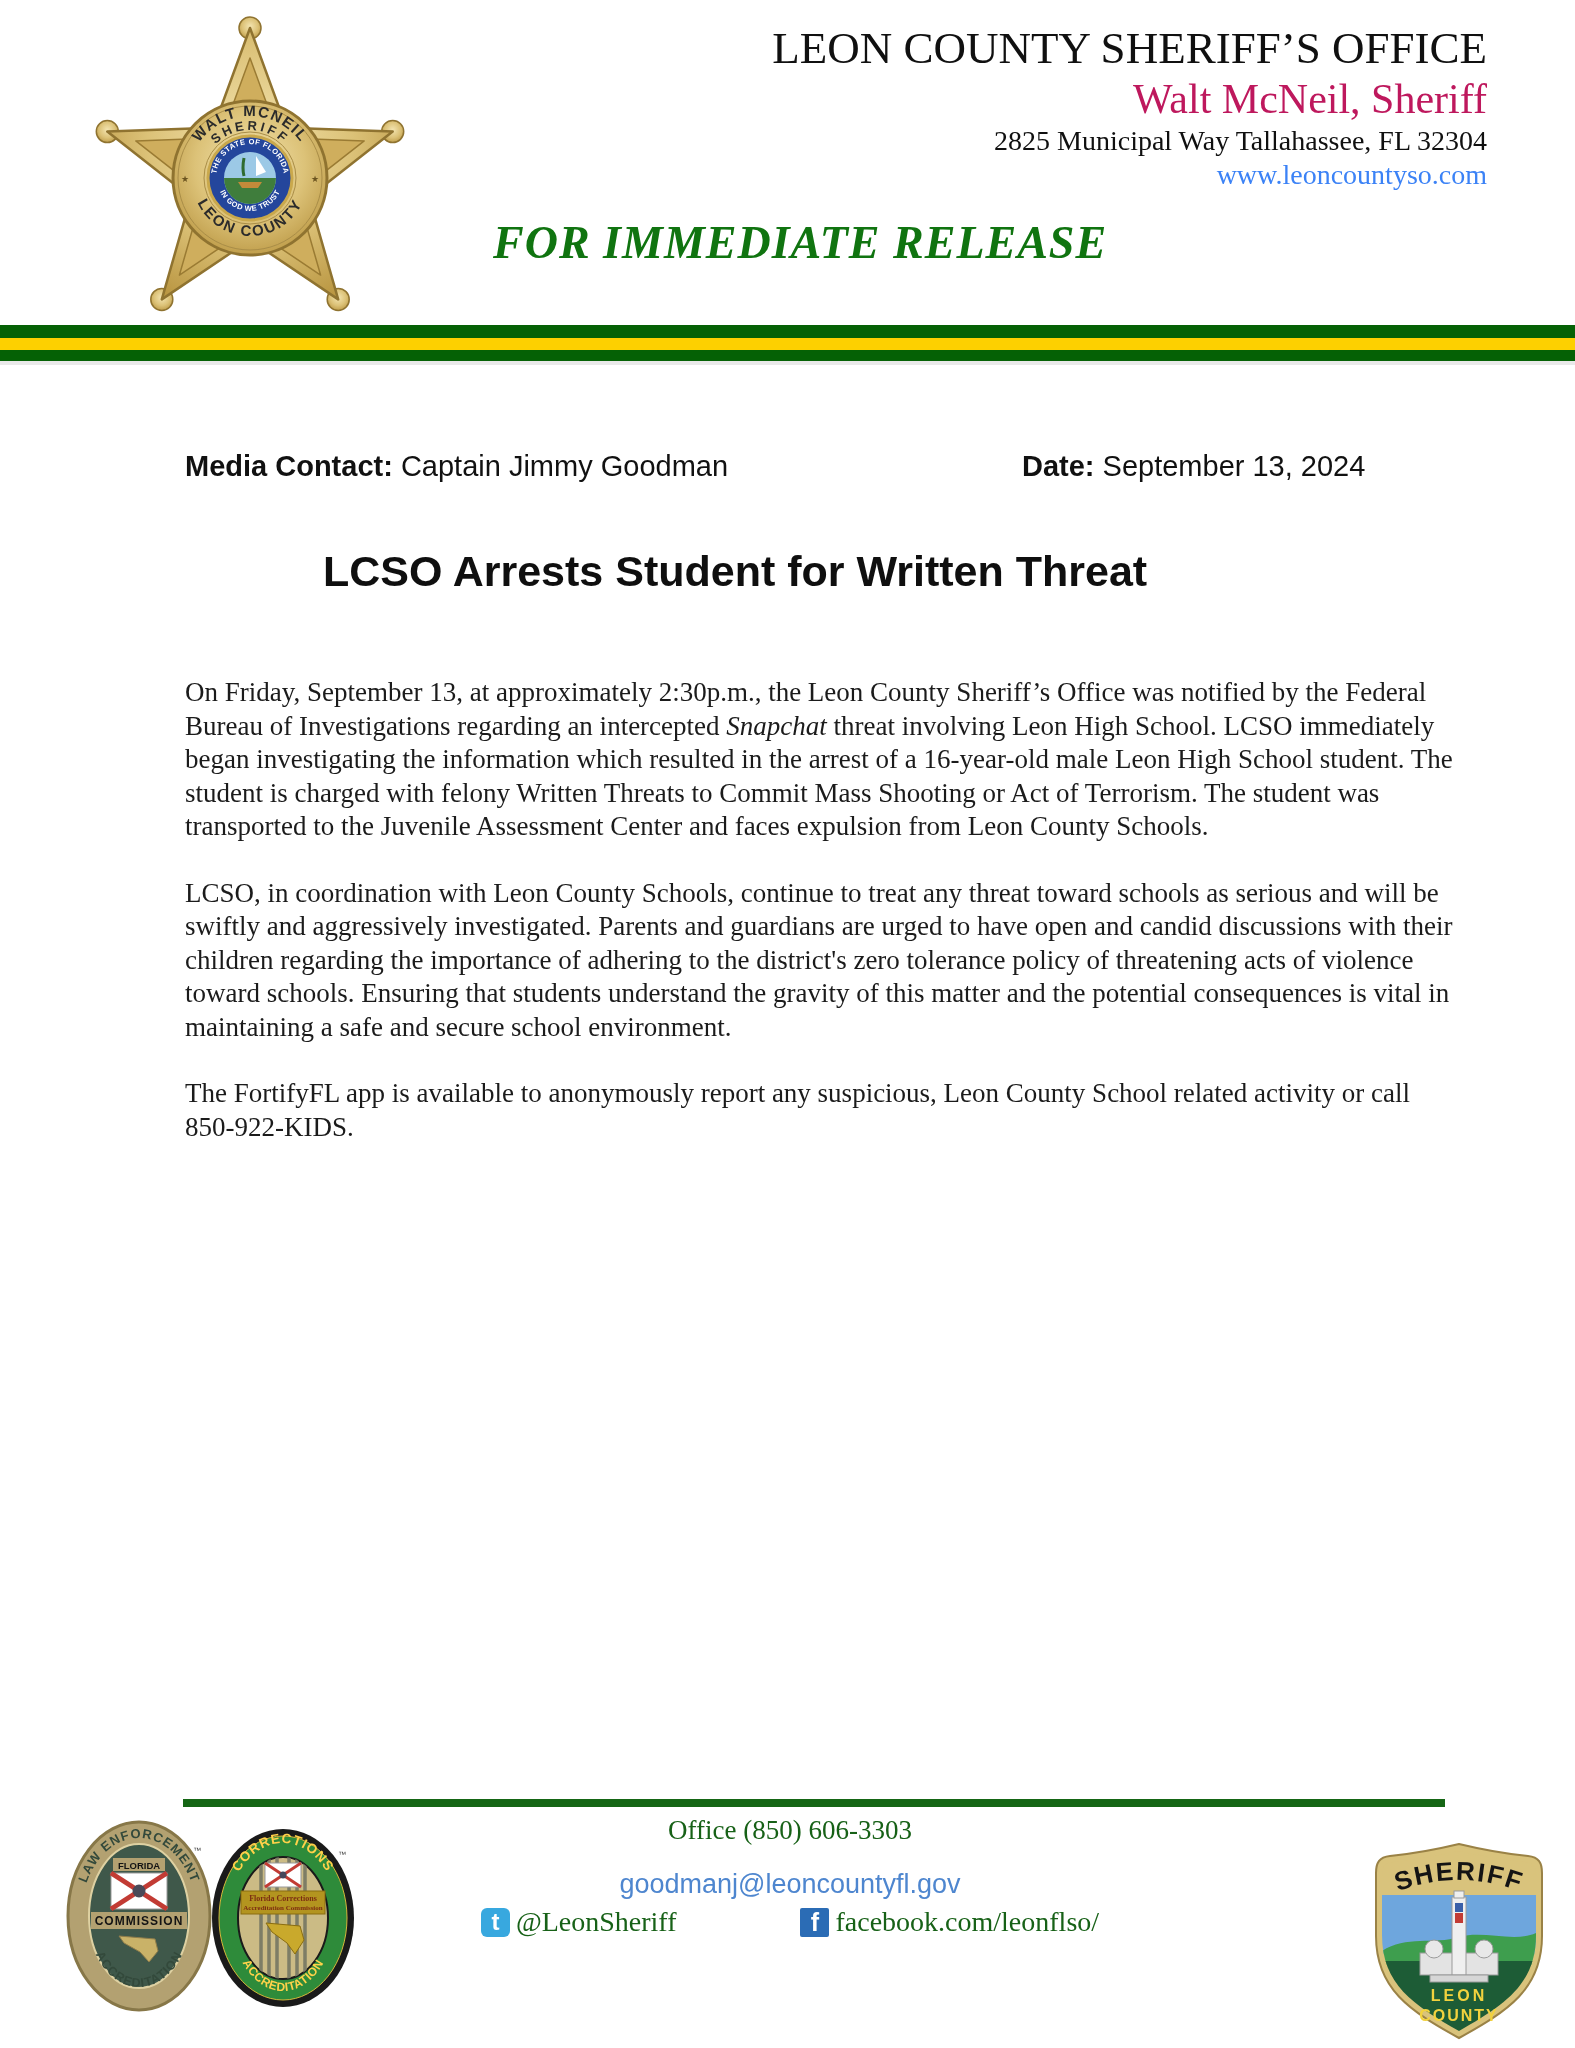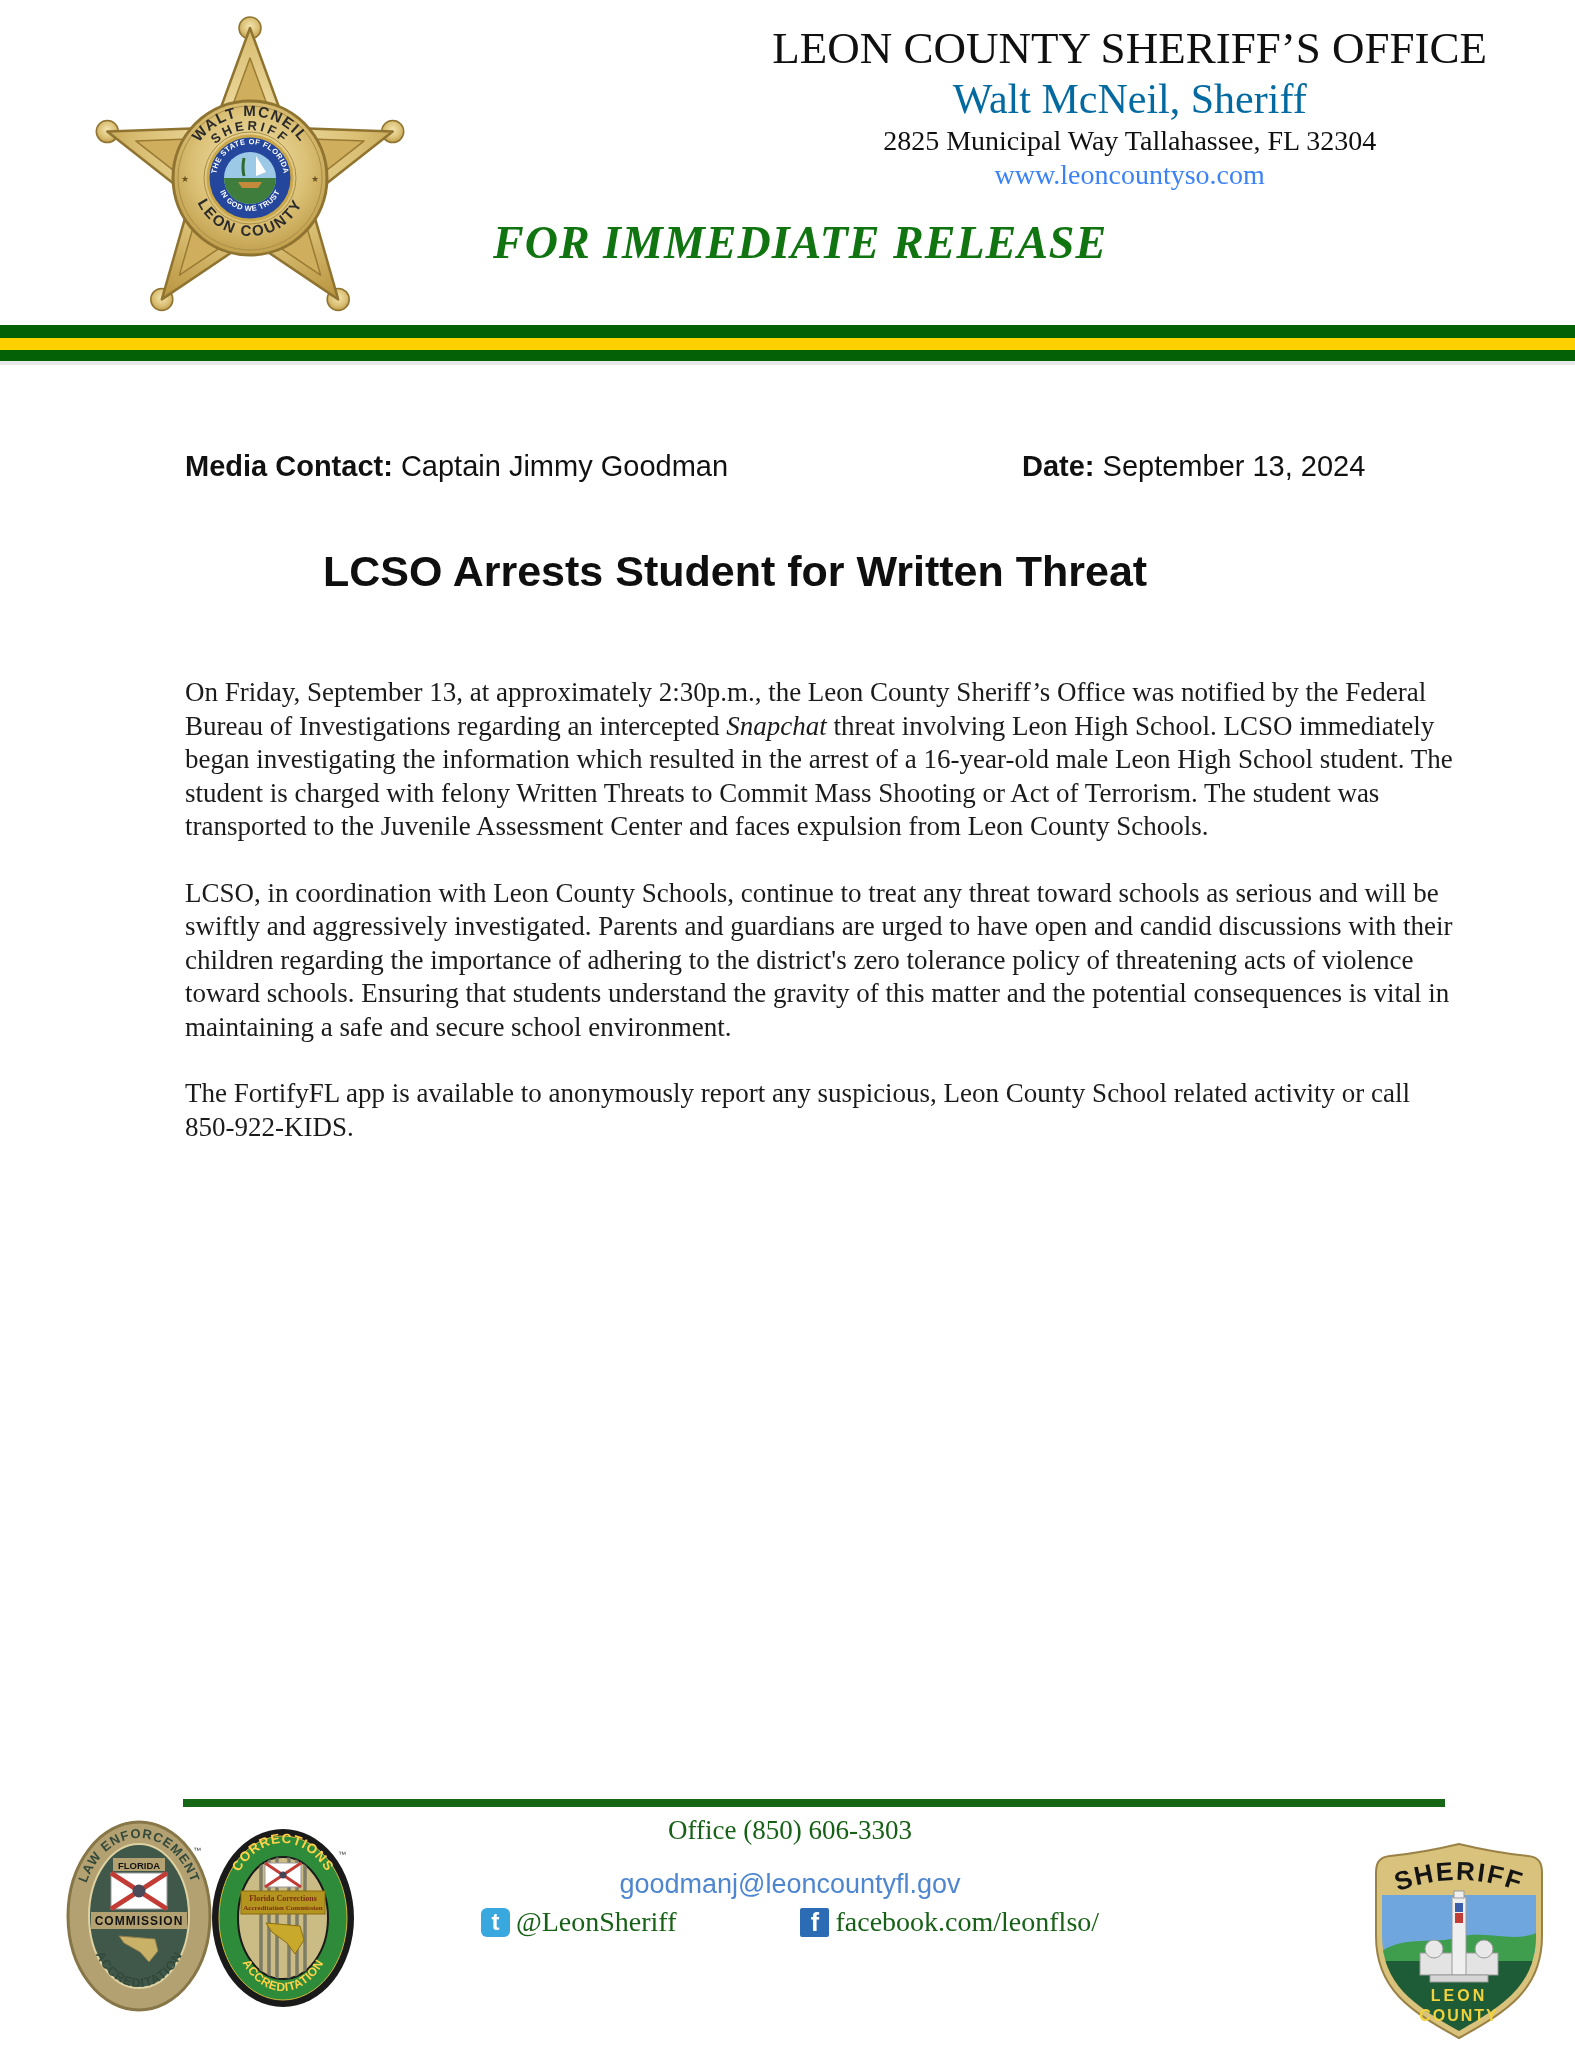--- a/index.html
+++ b/index.html
@@ -1,23 +1,23 @@
 <!DOCTYPE html>
 <html><head>
 <meta charset="utf-8">
 <style>
   html,body{margin:0;padding:0;background:#ffffff;}
   .page{position:relative;width:1575px;height:2048px;background:#ffffff;overflow:hidden;
         font-family:"Liberation Serif",serif;color:#1b1b1b;}
 
   
   .star-badge{position:absolute;left:80px;top:6px;width:340px;height:340px;}
-  .hdr-block{position:absolute;right:88px;top:22px;text-align:center;}
+  .hdr-block{position:absolute;right:88px;top:22px;text-align:right;}
   .hdr-org{font-size:45px;line-height:52px;color:#101010;}
-  .hdr-sheriff{font-size:42px;line-height:50px;color:#0369a1;}
+  .hdr-sheriff{font-size:42px;line-height:50px;color:#be185d;}
   .hdr-addr{font-size:28px;line-height:34px;color:#101010;}
   .hdr-web{font-size:28px;line-height:34px;color:#3b82f6;cursor:pointer;}
   .release{position:absolute;left:493px;top:216px;font-size:46px;font-weight:700;font-style:italic;
            color:#107410;letter-spacing:1px;}
   .bar{position:absolute;left:0;top:325px;width:1575px;}
   .bar .g1{height:13px;background:#056105;}
   .bar .y{height:12px;background:#fdd000;}
   .bar .g2{height:11px;background:#056105;}
   .bar .shadow{height:4px;background:#e9e9e9;}
 

